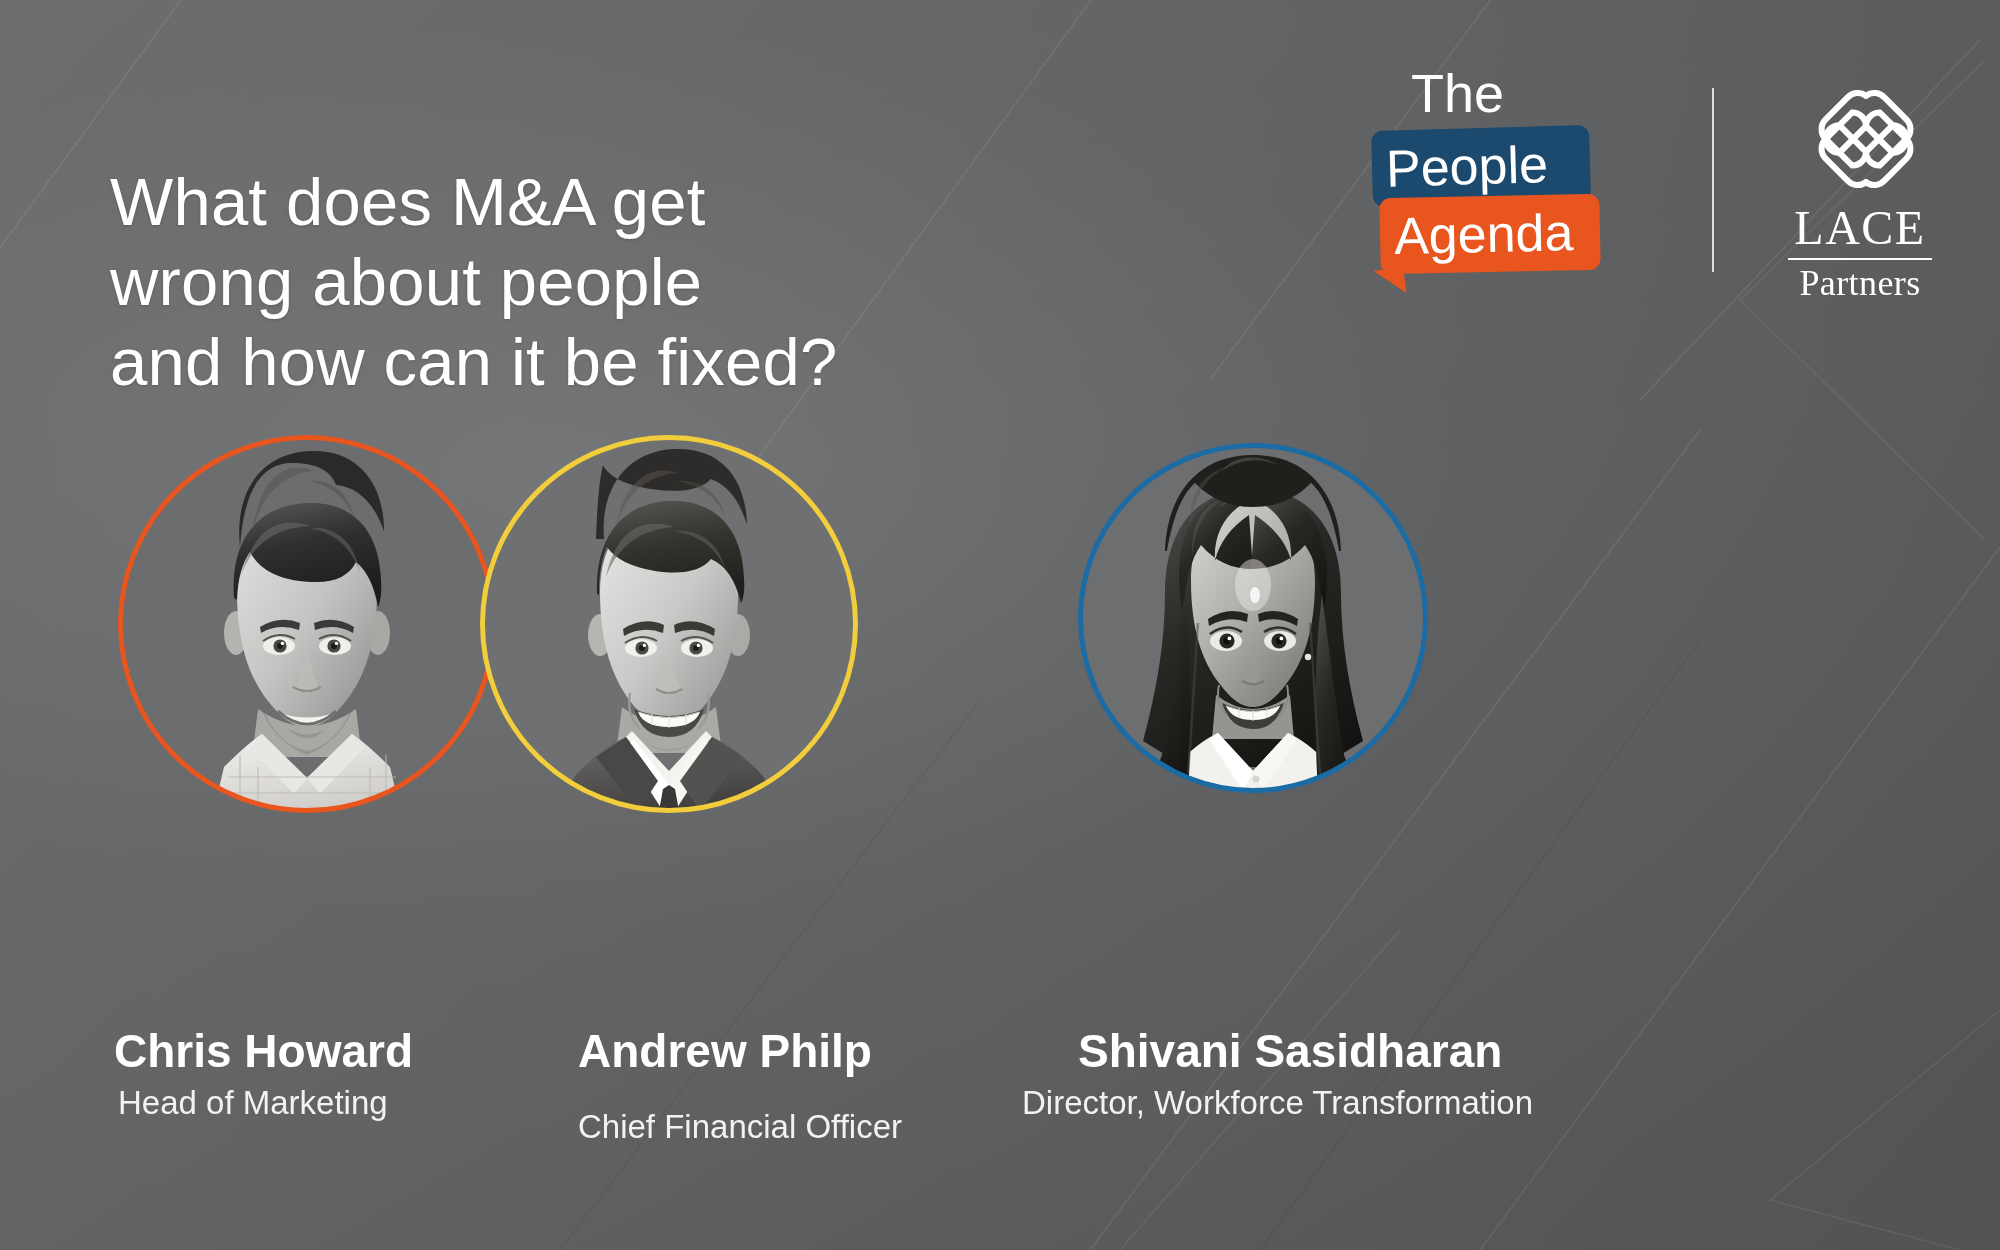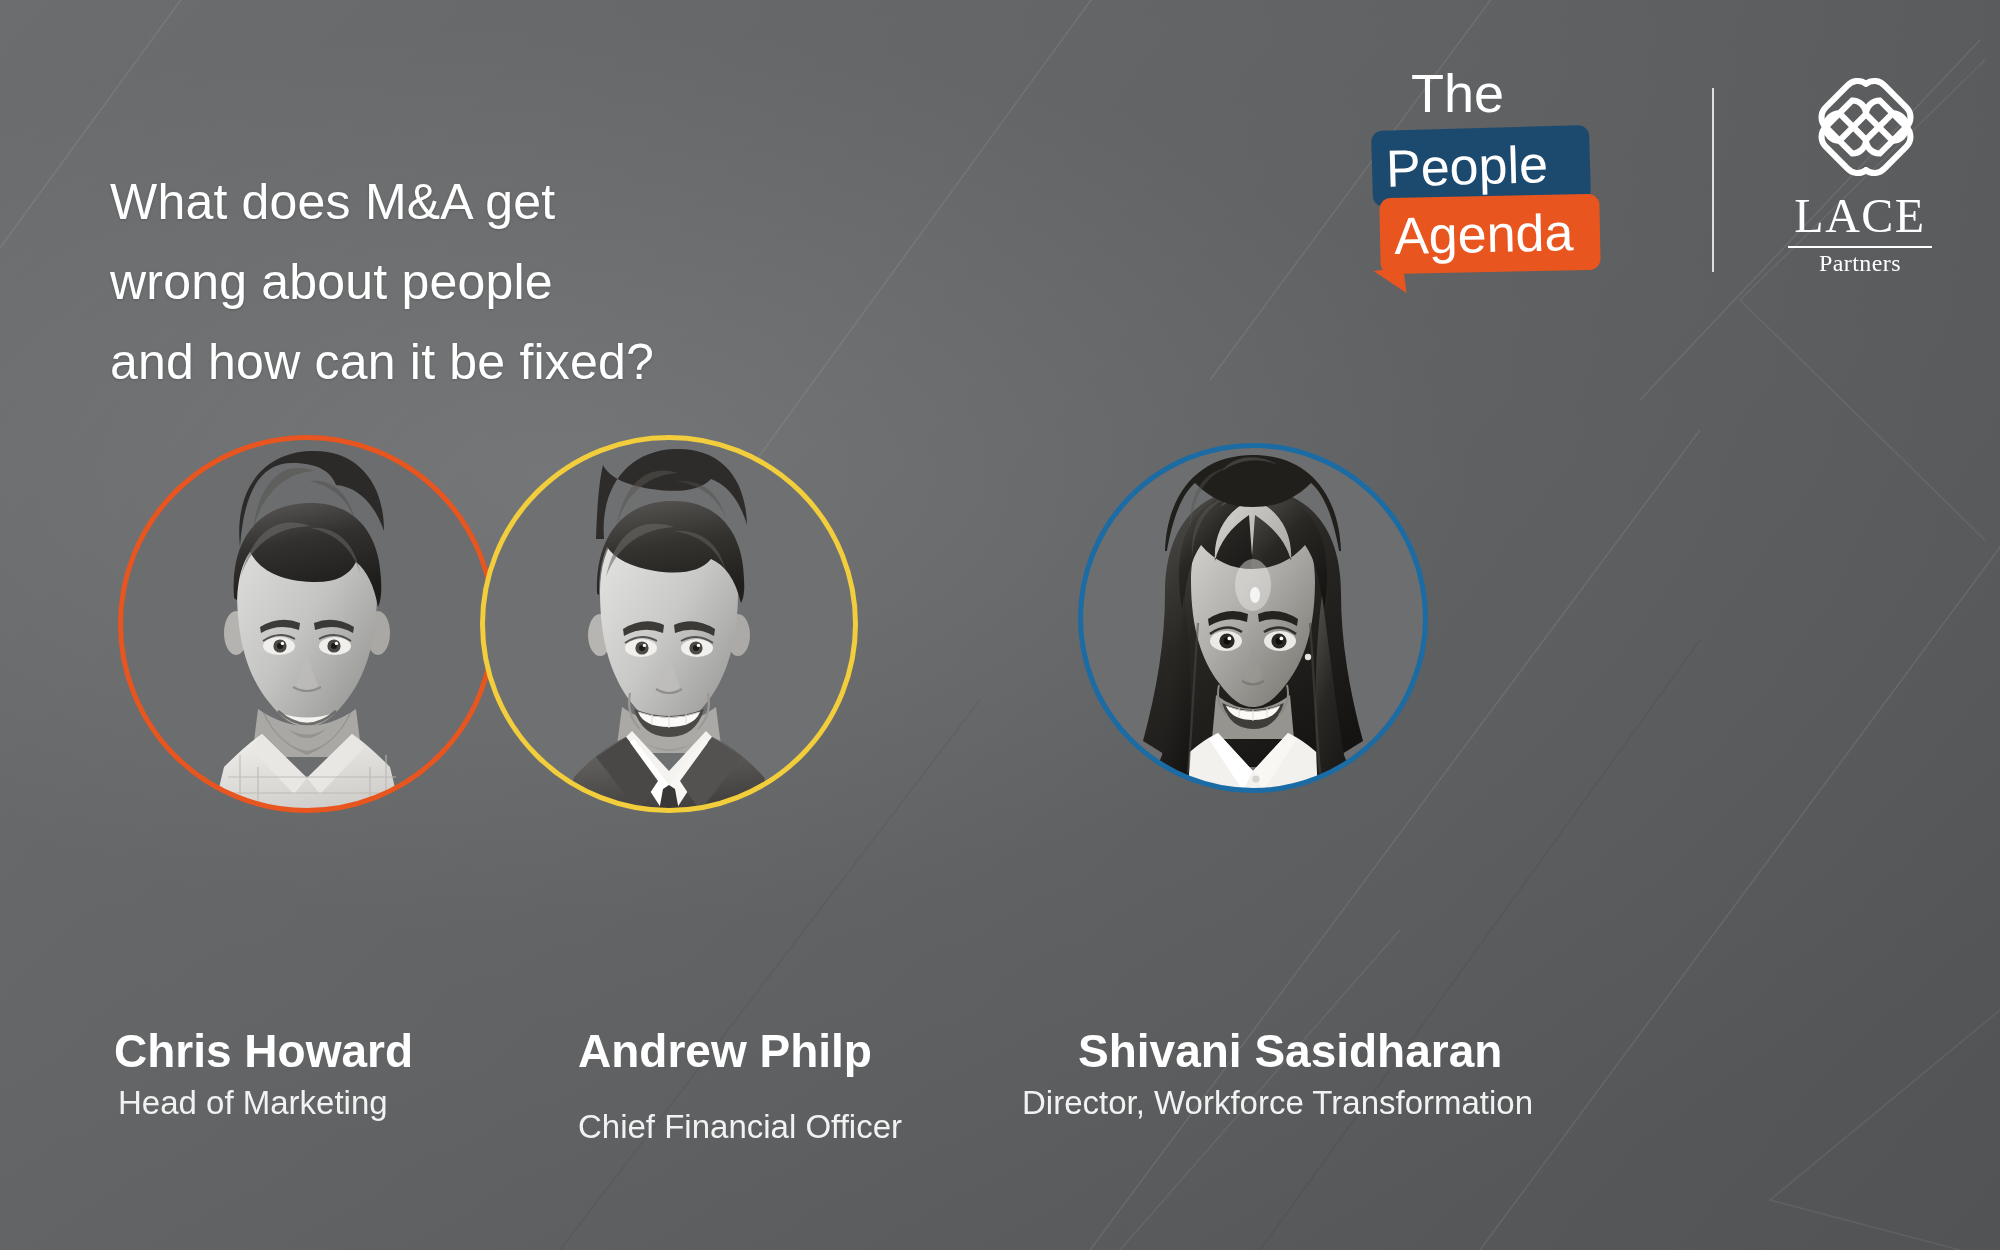--- a/index.html
+++ b/index.html
@@ -20,21 +20,21 @@
   .bg-deco { position:absolute; inset:0; pointer-events:none; }
 
   
   .title-block {
     position: absolute;
     left: 110px; top: 162px;
     width: 1000px;
   }
   .title-line {
     color: #ffffff;
-    font-size: 50px;
+    font-size: 67px;
     font-weight: 300;
     letter-spacing: 0.2px;
     line-height: 80px;
     white-space: nowrap;
     text-shadow: 0 1px 3px rgba(0,0,0,0.18);
   }
 
   
   .tpa-logo {
     position: absolute;
@@ -92,21 +92,21 @@
   .logo-divider {
     position: absolute;
     left: 1712px; top: 88px;
     width: 2px; height: 184px;
     background: rgba(255,255,255,0.80);
   }
 
   
   .lace-logo {
     position: absolute;
-    left: 1760px; top: 68px;
+    left: 1760px; top: 80px;
     width: 200px; height: 210px;
   }
   .lace-knot { position:absolute; left: 47px; top: 0px; width: 118px; height: 118px; }
   .lace-word {
     position:absolute; left:0; top: 122px; width: 200px;
     text-align:center;
     color:#ffffff;
     font-family:"Liberation Serif", serif;
     font-size: 48px;
     letter-spacing: 1.5px;
@@ -114,21 +114,21 @@
   }
   .lace-rule {
     position:absolute; left: 28px; top: 178px;
     width: 144px; height: 2px; background: #ffffff;
   }
   .lace-sub {
     position:absolute; left:0; top: 182px; width: 200px;
     text-align:center;
     color:#ffffff;
     font-family:"Liberation Serif", serif;
-    font-size: 24px;
+    font-size: 36px;
     letter-spacing: 0.4px;
   }
 
   
   .presenters { position:absolute; left:0; top:0; width:100%; height:100%; }
   .avatar-wrap { position:absolute; }
   .avatar-ring {
     position:absolute; left:0; top:0;
     border-radius: 50%;
     box-sizing: border-box;

